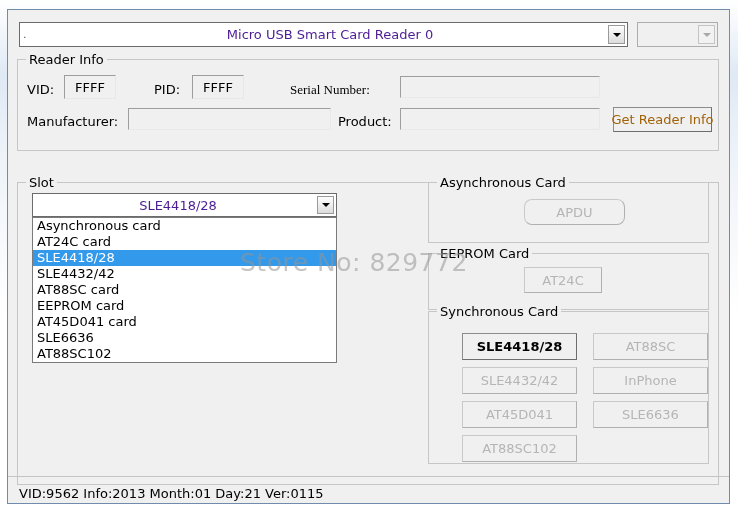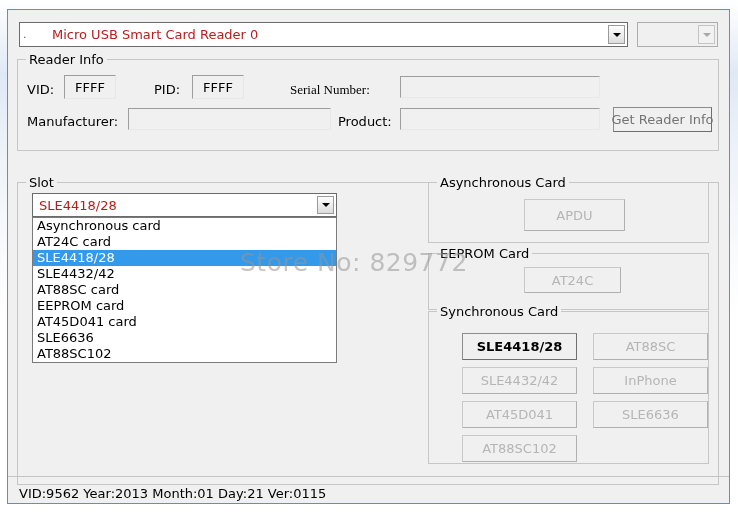--- a/index.html
+++ b/index.html
@@ -55,21 +55,22 @@
   .combo.disabled {
     background: #f0f0f0;
     border: 1px solid #adadad;
   }
   .combo-text {
     flex: 1 1 auto;
     padding-left: 6px;
     white-space: nowrap;
     overflow: hidden;
     font-size: 13px;
-    color: #b91c1c;
+    color: #4c1d95;
+    text-align: center;
   }
   .combo-dot {
     position: absolute;
     left: 3px;
     top: 50%;
     transform: translateY(-50%);
     font-size: 11px;
     color: #555;
     line-height: 0;
   }
@@ -142,21 +143,21 @@
     position: absolute;
     background: #f0f0f0;
     border: 1px solid #8c8c8c;
     border-right-color: #6e6e6e;
     border-bottom-color: #6e6e6e;
     box-sizing: border-box;
     display: flex;
     align-items: center;
     justify-content: center;
     font-size: 13px;
-    color: #737373;
+    color: #a16207;
     cursor: default;
     white-space: nowrap;
   }
   .btn.enabled { color: #000; font-weight: 600; }
   .btn.disabled {
     color: #b5b5b5;
     border: 1px solid #c9c9c9;
     border-right-color: #b0b0b0;
     border-bottom-color: #b0b0b0;
   }
@@ -286,28 +287,28 @@
         <div class="list-item">SLE4432/42</div>
         <div class="list-item">AT88SC card</div>
         <div class="list-item">EEPROM card</div>
         <div class="list-item">AT45D041 card</div>
         <div class="list-item">SLE6636</div>
         <div class="list-item">AT88SC102</div>
       </div>
 
     <div class="group" id="async-group" style="left:420px; top:172px; width:281px; height:61px;">
       <span class="group-title">Asynchronous Card</span>
-      <div class="btn disabled" style="left:95px; top:16px; width:101px; height:32px;">
+      <div class="btn disabled" style="left:95px; top:16px; width:101px; height:26px;border-radius:8px;">
         <span>APDU</span>
       </div>
     </div>
 
     <div class="group" id="eeprom-group" style="left:420px; top:243px; width:281px; height:57px;">
       <span class="group-title">EEPROM Card</span>
-      <div class="btn disabled" style="left:95px; top:13px; width:97px; height:26px;">
+      <div class="btn disabled" style="left:95px; top:13px; width:78px; height:26px;">
         <span>AT24C</span>
       </div>
     </div>
 
     <div class="group" id="sync-group" style="left:420px; top:301px; width:281px; height:153px;">
       <span class="group-title">Synchronous Card</span>
 
       <div class="btn enabled" style="left:33px; top:21px; width:115px; height:27px;">
         <span>SLE4418/28</span>
       </div>
@@ -328,18 +329,18 @@
       <div class="btn disabled" style="left:164px; top:89px; width:115px; height:27px;">
         <span>SLE6636</span>
       </div>
 
       <div class="btn disabled" style="left:33px; top:123px; width:115px; height:27px;">
         <span>AT88SC102</span>
       </div>
     </div>
 
     <div id="status-sep" style="top:466px;"></div>
-    <div id="status-text" style="left:11px; top:476px;">VID:9562 Year:2013 Month:01 Day:21 Ver:0115</div>
+    <div id="status-text" style="left:11px; top:476px;">VID:9562 Info:2013 Month:01 Day:21 Ver:0115</div>
 
   </div>
 </div>
 
 <div id="watermark">Store No: 829772</div>
 
 </body></html>

